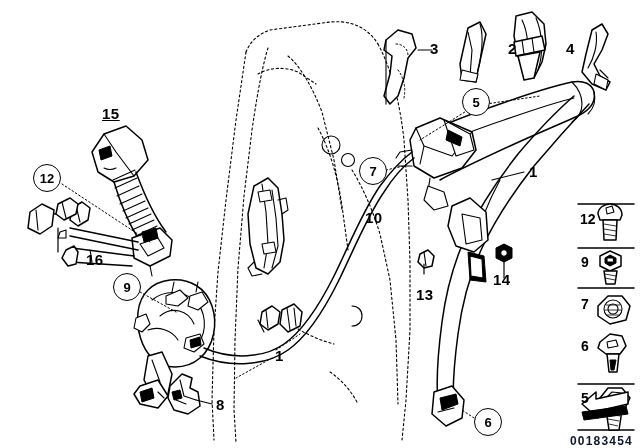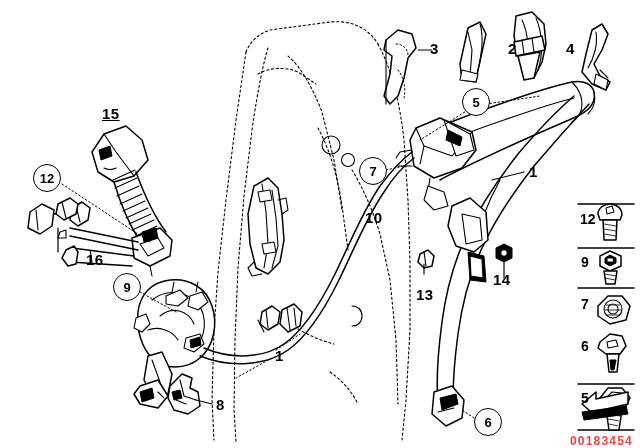--- a/index.html
+++ b/index.html
@@ -5,21 +5,21 @@
   html,body{margin:0;padding:0;background:#fff;}
   body{width:640px;height:448px;position:relative;overflow:hidden;
        font-family:"Liberation Sans",sans-serif;background:#fff;}
   #sheet{position:absolute;inset:0;width:640px;height:448px;}
   .lbl{position:absolute;font-weight:bold;font-size:15px;color:#000;
        line-height:1;letter-spacing:0.5px;user-select:none;}
   .clbl{position:absolute;width:26px;height:26px;border:1.6px solid #000;
         border-radius:50%;background:#fff;display:flex;align-items:center;
         justify-content:center;font-weight:bold;font-size:13px;color:#000;}
   .legnum{position:absolute;font-weight:bold;font-size:14px;color:#000;}
-  .partno{position:absolute;font-weight:bold;font-size:12px;color:#ef4444;
+  .partno{position:absolute;font-weight:bold;font-size:12px;color:#0f172a;
           letter-spacing:1.2px;}
   svg{display:block;}
 </style>
 </head>
 <body>
 
 <svg id="sheet" viewBox="0 0 640 448">
   <defs>
     <style>
       .s  {fill:none;stroke:#000;stroke-width:1.1;stroke-linejoin:round;stroke-linecap:round;}

